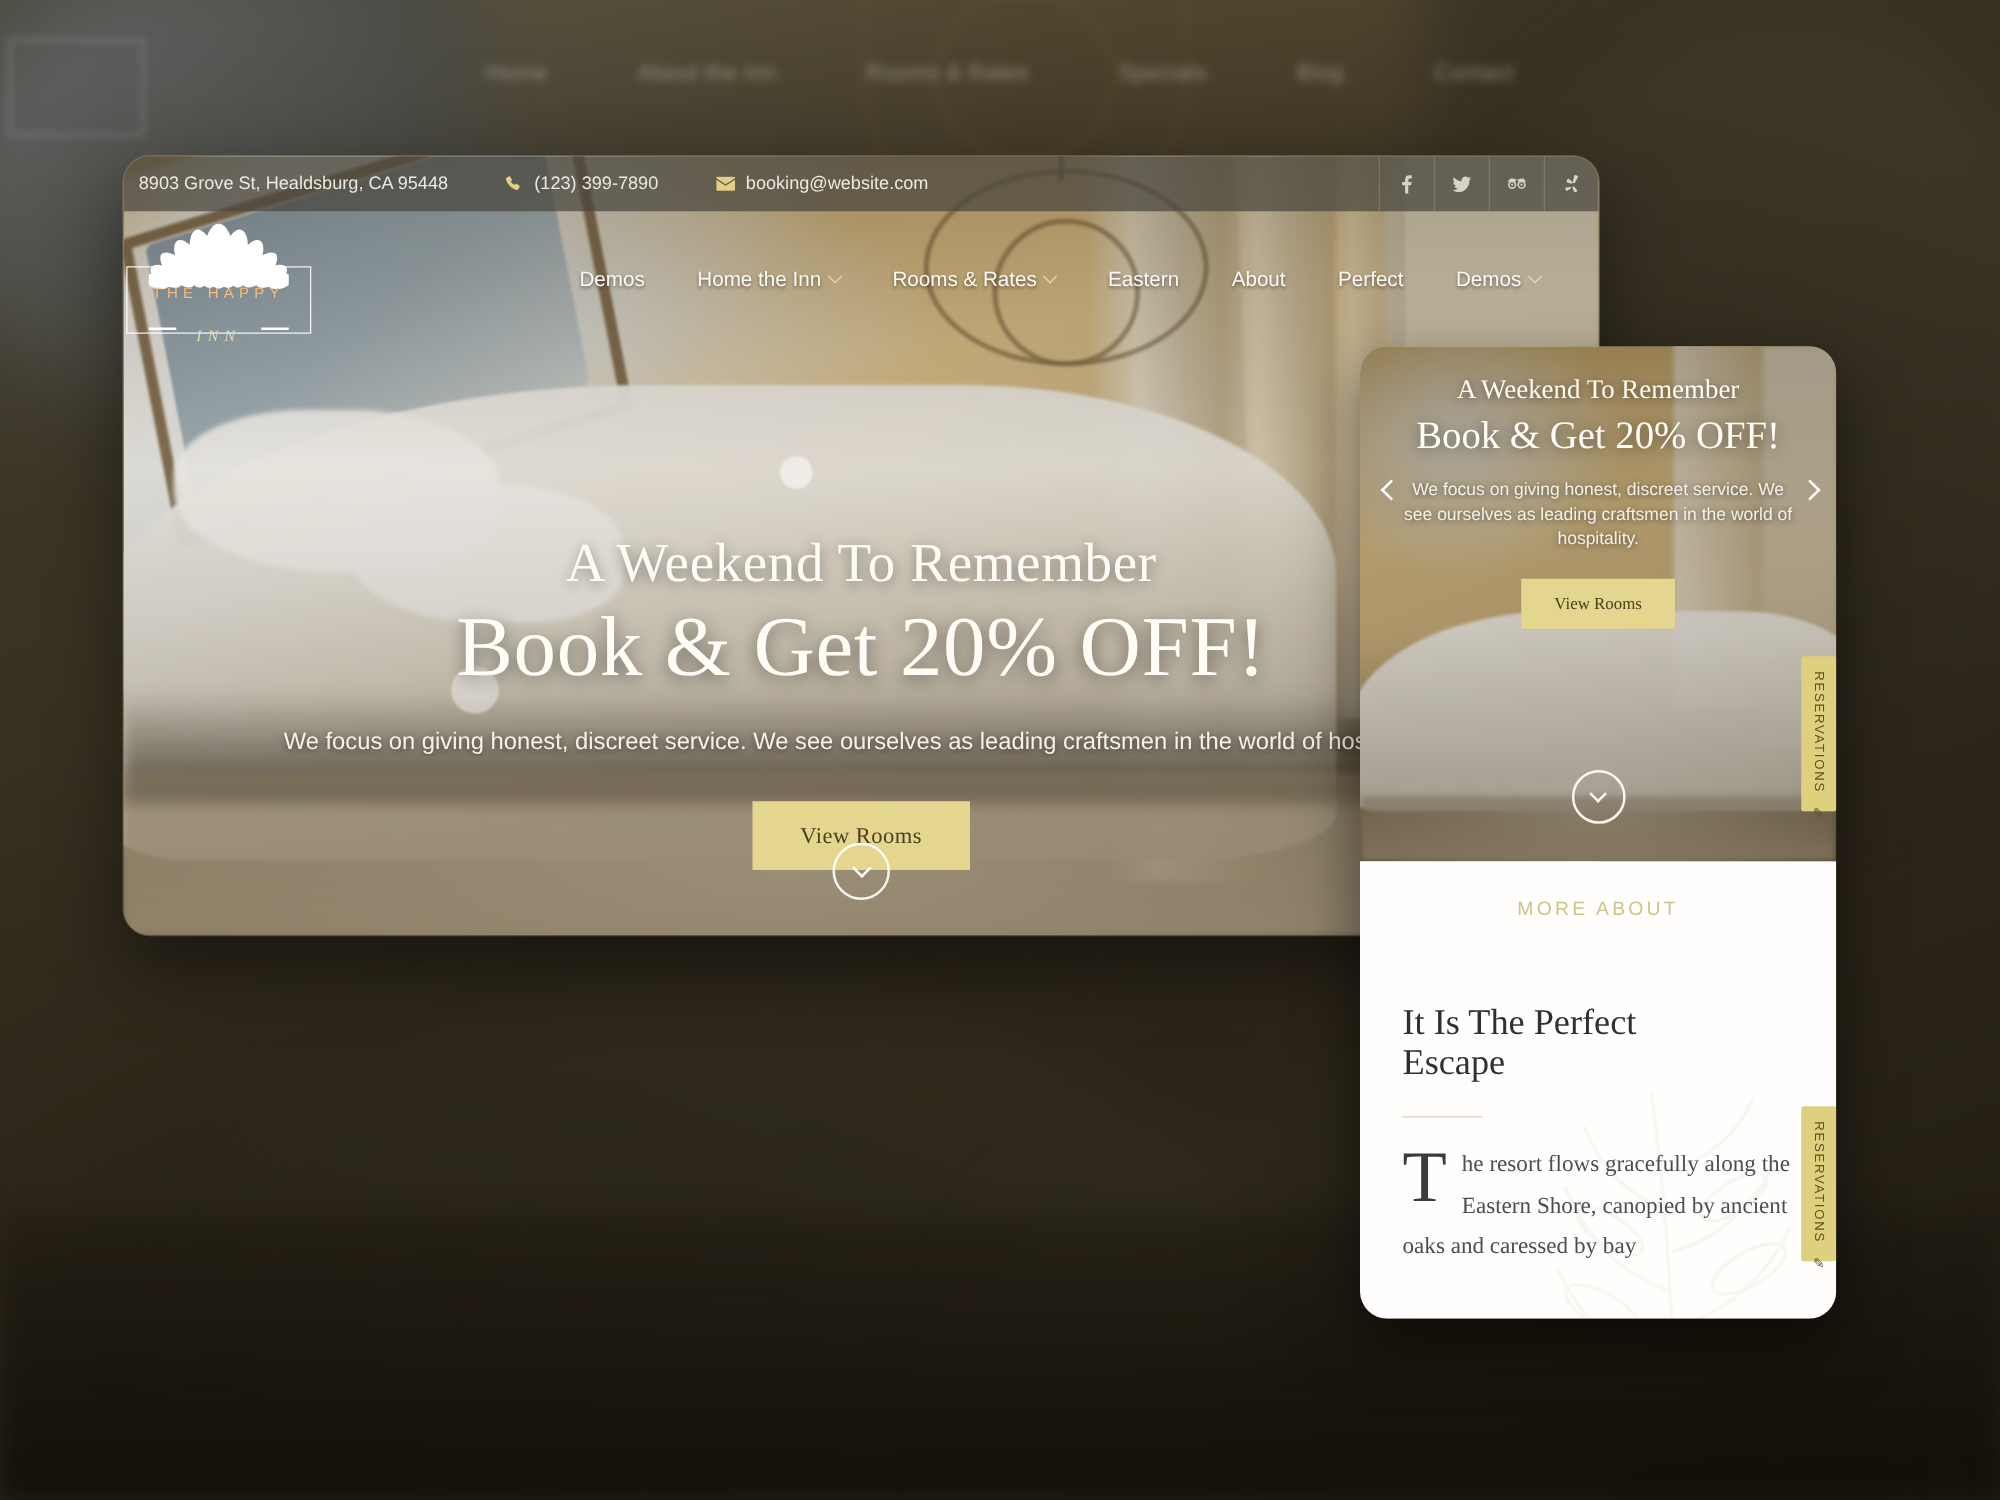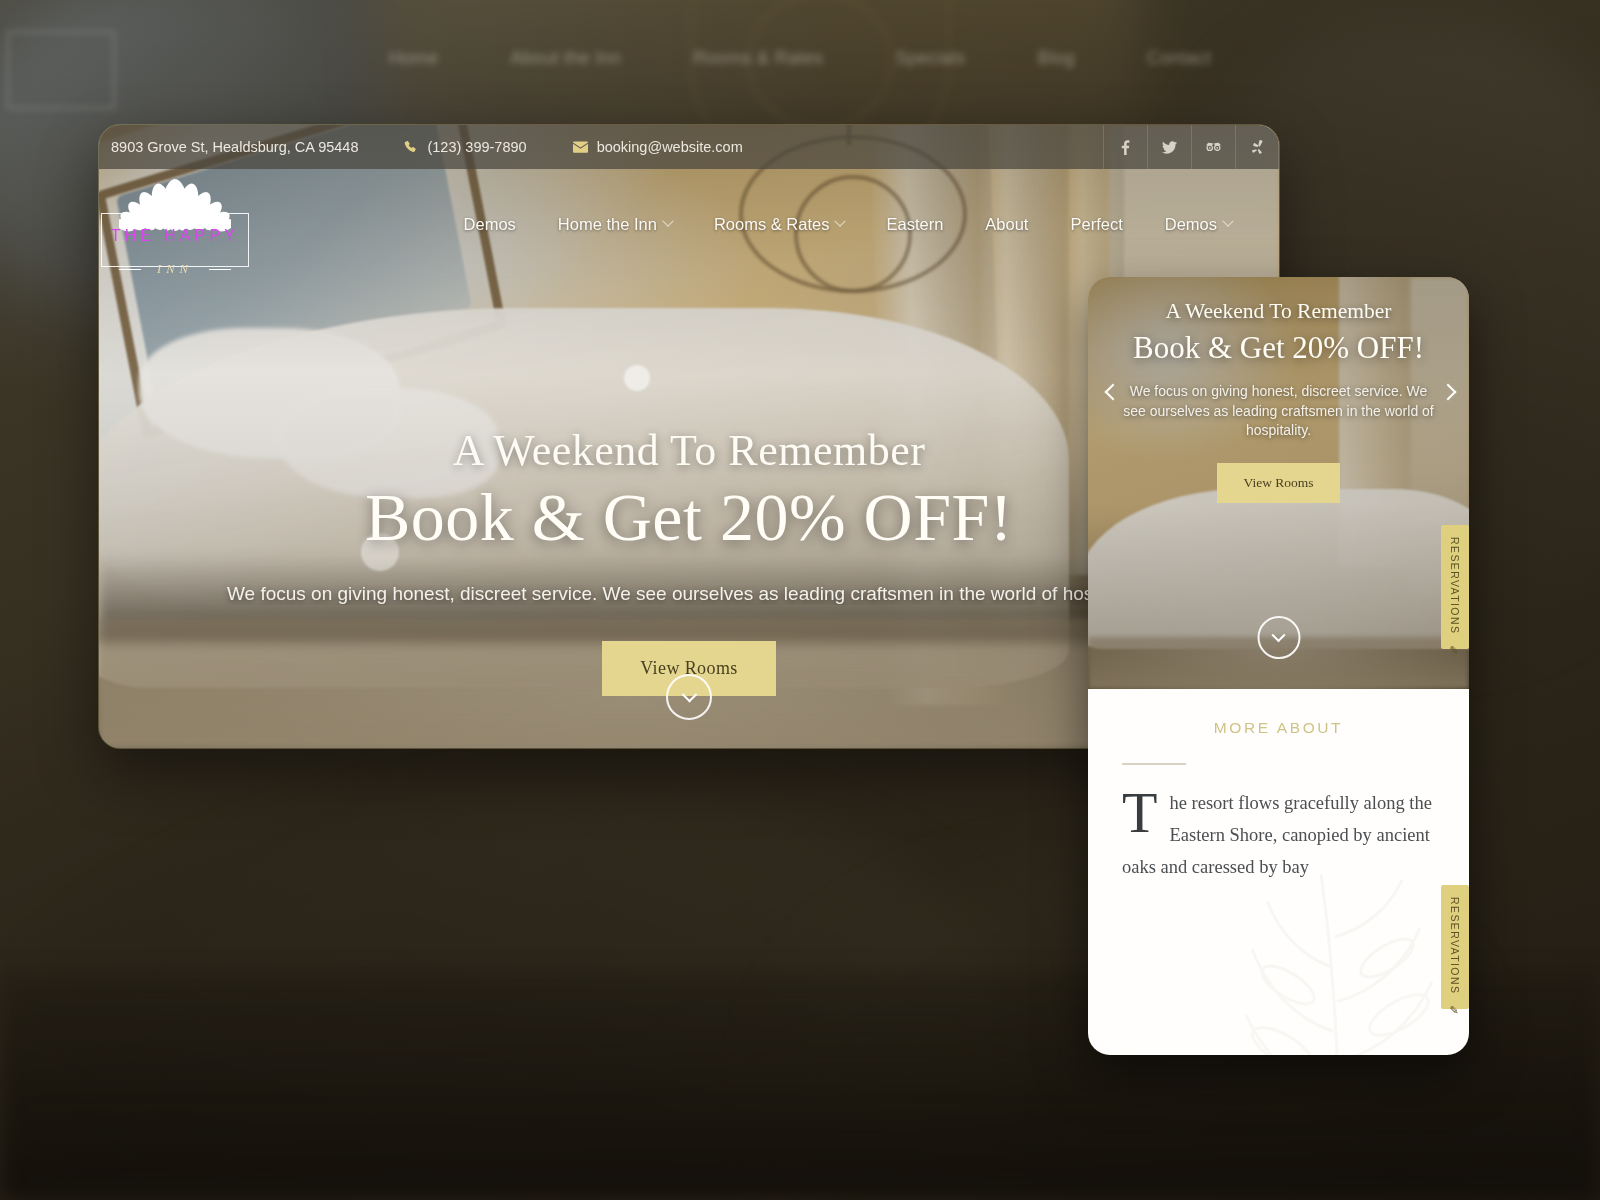--- a/index.html
+++ b/index.html
@@ -306,30 +306,29 @@
   }
   .logo-fern {
     position: absolute;
     left: 18px; top: -6px;
     width: 112px; height: 58px;
   }
   .logo-the-happy {
     position: absolute;
     left: 0; right: 0; top: 46px;
     text-align: center;
-    color: #d946ef;
-    font-size: 16px;
+    color: #fdba74;
+    font-size: 12px;
     letter-spacing: 4.2px;
     font-family: "Liberation Sans", sans-serif;
   }
   .logo-inn-wrap {
     position: absolute;
     left: 0; right: 0; bottom: -10px;
     display: flex;
-    align-items: center;
     justify-content: center;
     gap: 16px;
   }
   .logo-inn-wrap .bar { width: 22px; height: 1.6px; background: #fff; }
   .logo-inn {
     color: #e8dcb0;
     font-size: 12.5px;
     letter-spacing: 5px;
     font-style: italic;
     font-family: "Liberation Serif", serif;
@@ -822,20 +821,21 @@
         <path d="M95 72 C74 64 60 48 52 28"></path>
         <path d="M97 52 C118 46 134 32 142 14"></path>
         <ellipse cx="62" cy="126" rx="22" ry="9" transform="rotate(30 62 126)"></ellipse>
         <ellipse cx="140" cy="104" rx="22" ry="9" transform="rotate(-30 140 104)"></ellipse>
         <ellipse cx="66" cy="84" rx="20" ry="8" transform="rotate(32 66 84)"></ellipse>
         <ellipse cx="132" cy="66" rx="20" ry="8" transform="rotate(-32 132 66)"></ellipse>
       </g>
     </svg>
 
     <div class="m-more-about">MORE ABOUT</div>
+    <div class="m-perfect">It Is The Perfect Escape</div>
     <div class="m-divider"></div>
     <div class="m-para">
       <span class="m-dropcap">T</span><span>he resort flows gracefully along the Eastern Shore, canopied by ancient oaks and caressed by bay</span>
     </div>
   </div>
 
   <div class="res-tab t1">
     <span>RESERVATIONS</span>
     <span class="pencil">✎</span>
   </div>

